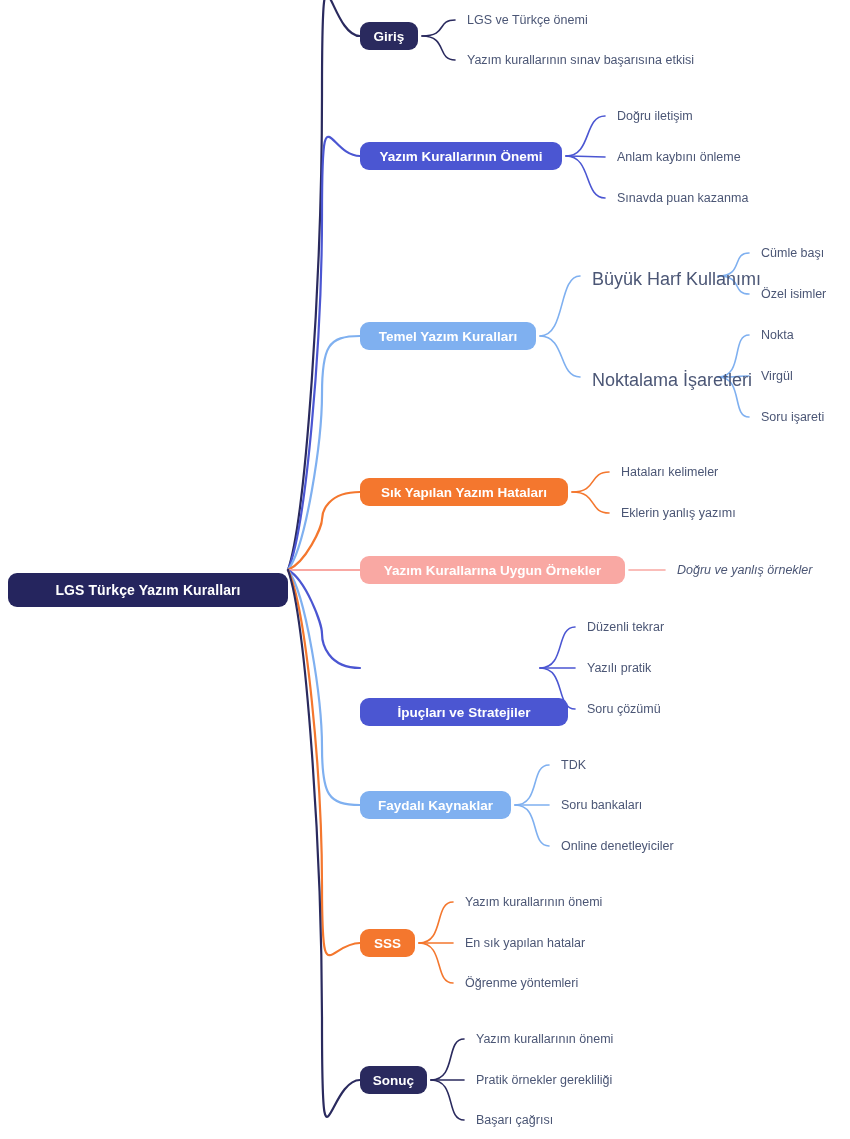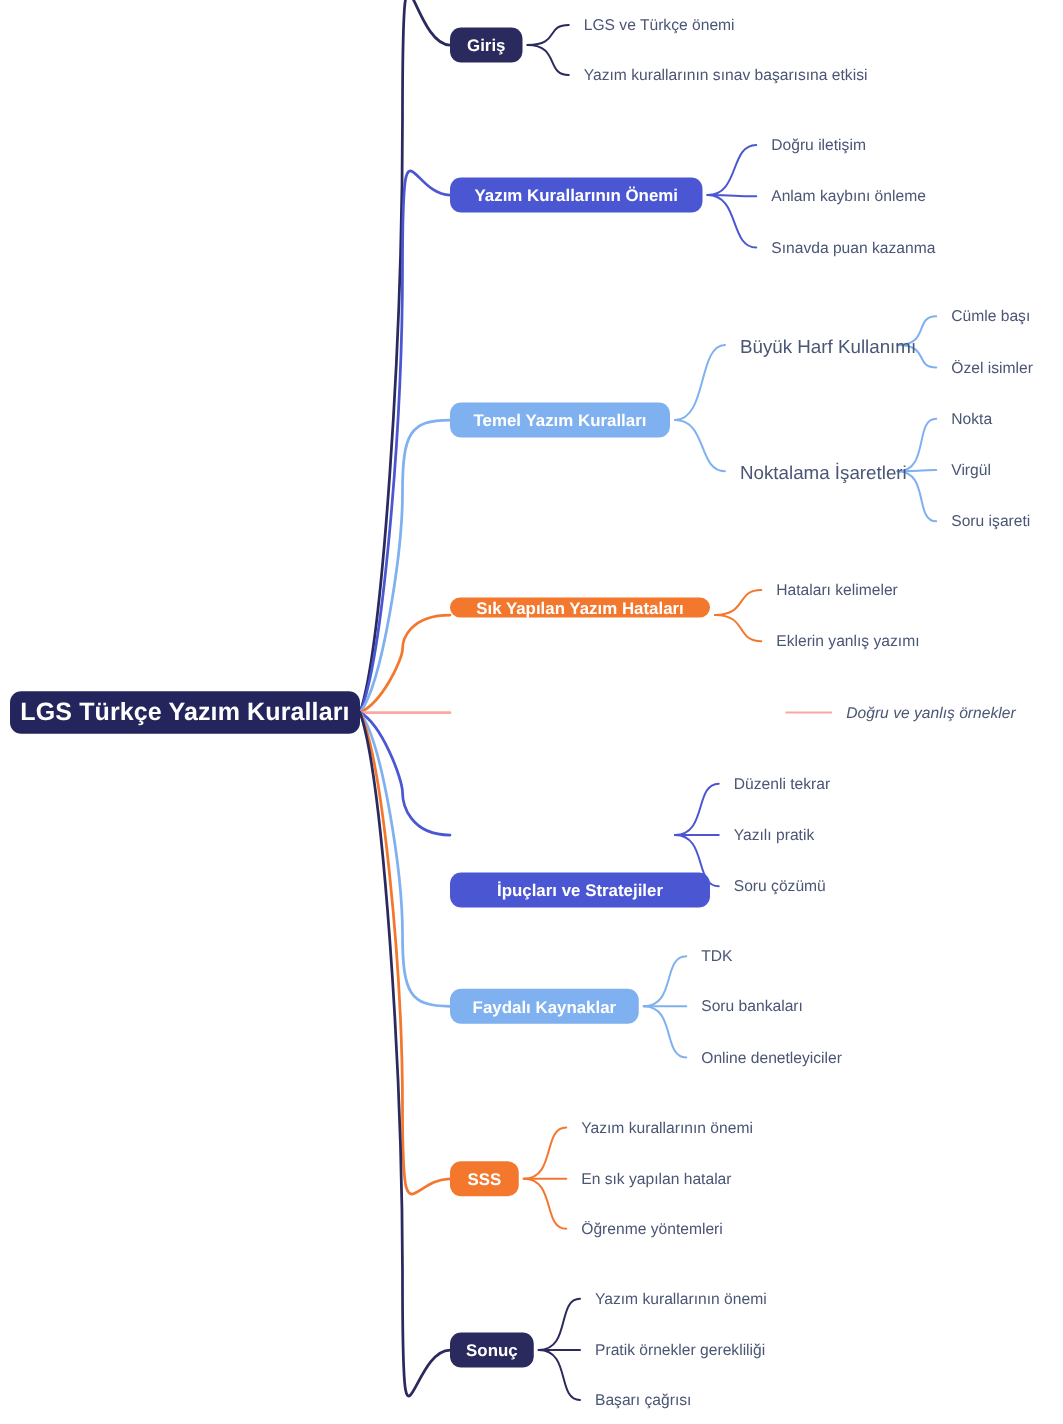--- a/index.html
+++ b/index.html
@@ -2,27 +2,27 @@
 <html><head>
 <meta charset="utf-8">
 <style>
   html,body{margin:0;padding:0;background:#ffffff;}
   body{width:850px;height:1139px;overflow:hidden;
        font-family:"Liberation Sans","DejaVu Sans",sans-serif;}
   #map{position:relative;width:850px;height:1139px;background:#fff;}
   #wires{position:absolute;left:0;top:0;width:850px;height:1139px;}
   .node{position:absolute;box-sizing:border-box;display:flex;align-items:center;
         justify-content:center;color:#ffffff;white-space:nowrap;}
-  .root{border-radius:9px;font-size:20px;font-weight:bold;letter-spacing:.1px;}
+  .root{border-radius:9px;font-size:14px;font-weight:bold;letter-spacing:.1px;margin-top:20px;}
   .branch{border-radius:9px;font-size:13.5px;font-weight:bold;}
   .leaf{position:absolute;white-space:nowrap;color:#4b5675;font-size:12.5px;
         font-weight:400;line-height:1;}
   .leaf3{position:absolute;white-space:nowrap;color:#4b5675;font-size:12.5px;
         font-weight:400;line-height:1;}
-  .mid{position:absolute;white-space:nowrap;color:#4b5675;font-size:15px;
+  .mid{position:absolute;white-space:nowrap;color:#4b5675;font-size:18px;
         font-weight:400;line-height:1;}
 </style>
 </head>
 <body>
 
 <div id="map">
   <svg id="wires" viewBox="0 0 850 1139" xmlns="http://www.w3.org/2000/svg">
       <path d="M288,570 C306,516.6 322,276.29999999999995 322,94 S328,36 360,36" fill="none" stroke="#2a2a5e" stroke-width="2.2" stroke-linecap="round"></path>
       <path d="M288,570 C306,528.6 322,342.29999999999995 322,214 S328,156 360,156" fill="none" stroke="#4b56d2" stroke-width="2.2" stroke-linecap="round"></path>
       <path d="M288,570 C306,546.6 322,441.29999999999995 322,394 S328,336 360,336" fill="none" stroke="#7fb0f0" stroke-width="2.2" stroke-linecap="round"></path>
@@ -82,26 +82,29 @@
     <span>Temel Yazım Kuralları</span>
   </div>
   <div class="mid" style="left:592px;top:270px;">Büyük Harf Kullanımı</div>
   <div class="mid" style="left:592px;top:371px;">Noktalama İşaretleri</div>
   <div class="leaf3" style="left:761px;top:247px;">Cümle başı</div>
   <div class="leaf3" style="left:761px;top:288px;">Özel isimler</div>
   <div class="leaf3" style="left:761px;top:329px;">Nokta</div>
   <div class="leaf3" style="left:761px;top:370px;">Virgül</div>
   <div class="leaf3" style="left:761px;top:411px;">Soru işareti</div>
 
-  <div class="node branch" style="left:360px;top:478px;width:208px;height:16px;background:#f4772e;">
+  <div class="node branch" style="left:360px;top:478px;width:208px;height:28px;background:#f4772e;">
     <span>Sık Yapılan Yazım Hataları</span>
   </div>
   <div class="leaf" style="left:621px;top:466px;">Hataları kelimeler</div>
   <div class="leaf" style="left:621px;top:507px;">Eklerin yanlış yazımı</div>
 
+  <div class="node branch" style="left:360px;top:556px;width:265px;height:28px;background:#f9a8a3;">
+    <span>Yazım Kurallarına Uygun Örnekler</span>
+  </div>
   <div class="leaf" style="left:677px;top:564px;font-style:italic;">Doğru ve yanlış örnekler</div>
 
   <div class="node branch" style="left:360px;top:654px;width:208px;height:28px;background:#4b56d2;margin-top:44px;">
     <span>İpuçları ve Stratejiler</span>
   </div>
   <div class="leaf" style="left:587px;top:621px;">Düzenli tekrar</div>
   <div class="leaf" style="left:587px;top:662px;">Yazılı pratik</div>
   <div class="leaf" style="left:587px;top:703px;">Soru çözümü</div>
 
   <div class="node branch" style="left:360px;top:791px;width:151px;height:28px;background:#7fb0f0;">

